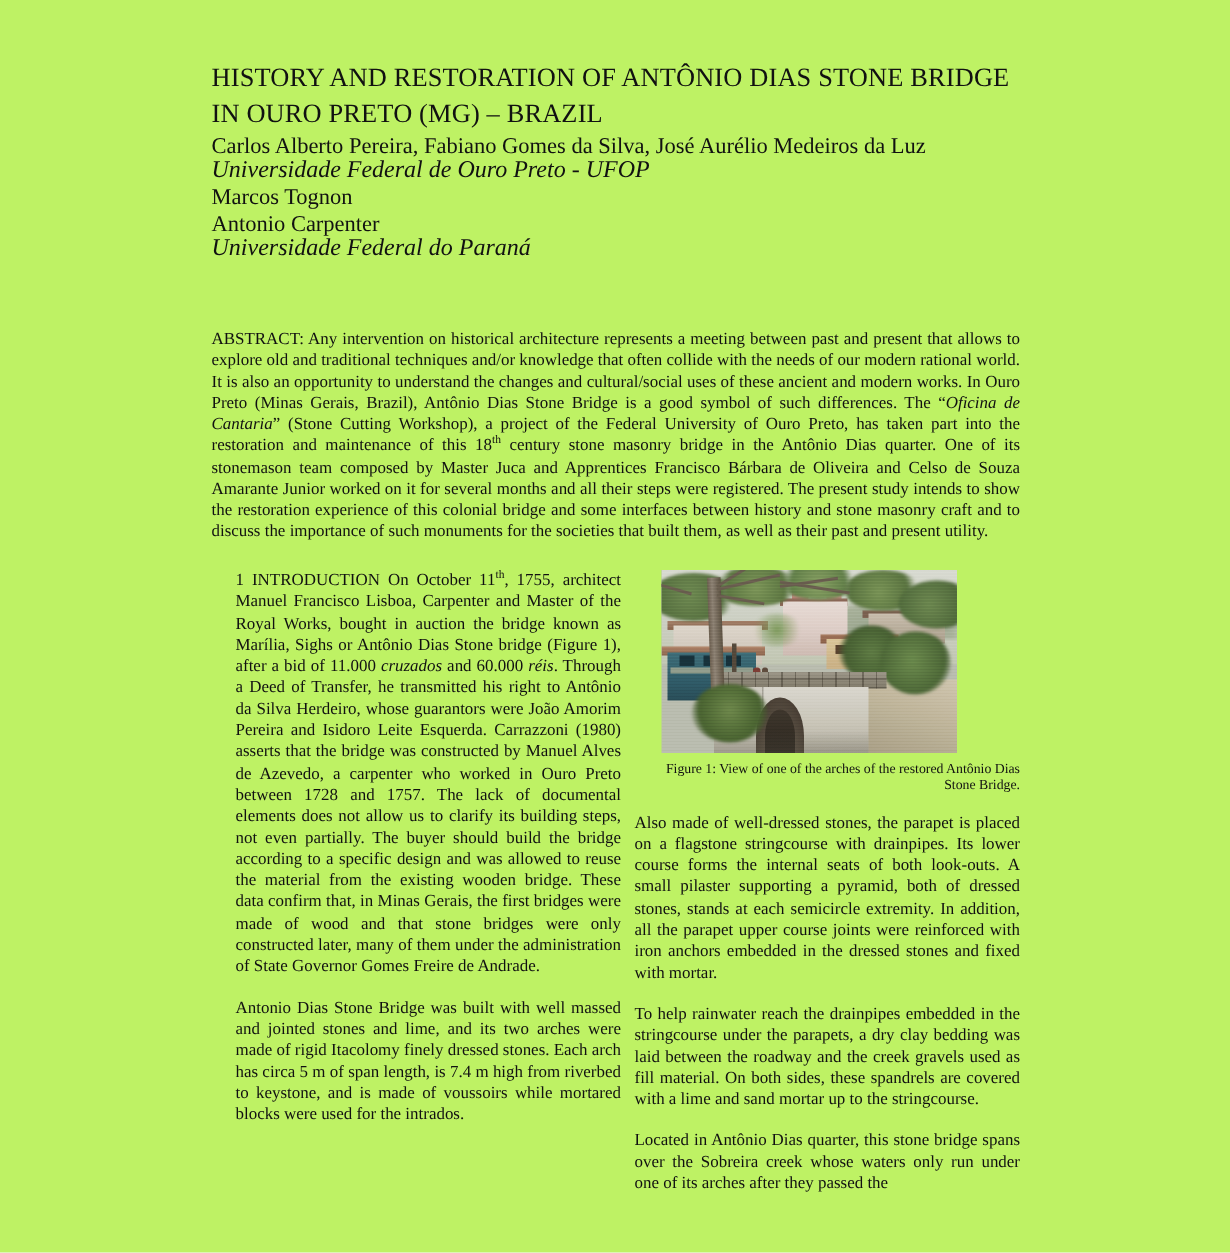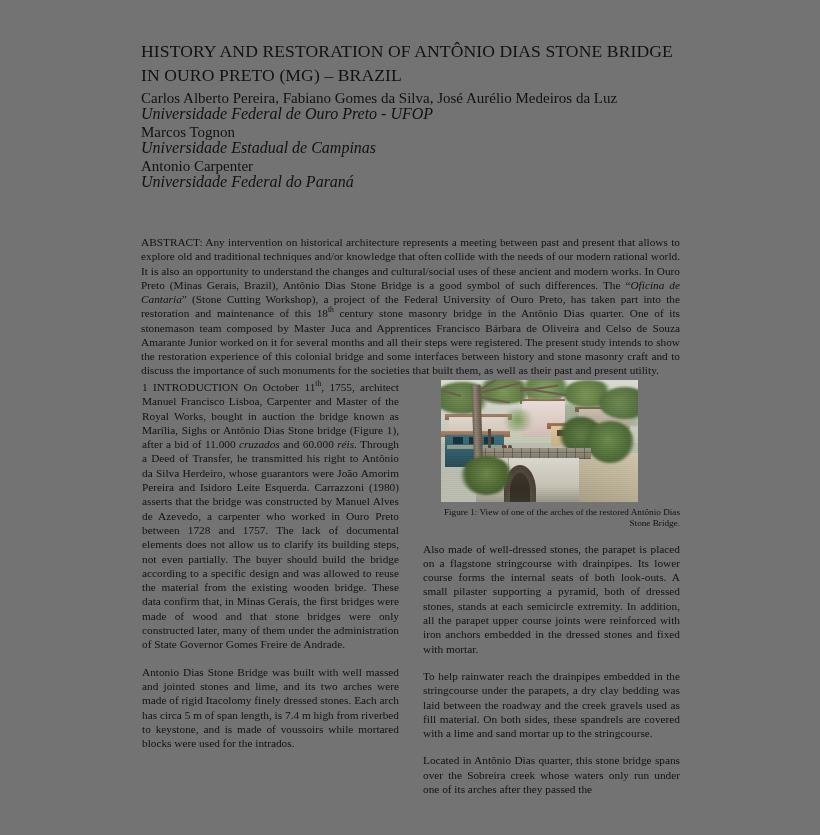--- a/index.html
+++ b/index.html
@@ -11,21 +11,21 @@
     height: 835px;
     background: #f4f4f4;
     font-family: "Liberation Serif", "DejaVu Serif", serif;
     color: #111111;
     overflow: hidden;
   }
   .page {
     position: relative;
     width: 820px;
     height: 835px;
-    background: #737373;
+    background: #bef264;
   }
   .content {
     position: absolute;
     left: 141px;
     top: 40px;
     width: 539px;
   }
 
   
   .title {
@@ -74,21 +74,21 @@
     left: 141px;
     top: 380px;
     width: 539px;
     height: 430px;
   }
   .col {
     position: absolute;
     top: 0;
     width: 257px;
   }
-  .col-left  { left: 1px; }
+  .col-left  { left: 16px; }
   .col-right { left: 282px; }
 
   .col p {
     margin: 0 0 13px 0;
     font-size: 11.3px;
     line-height: 14.3px;
     text-align: justify;
     text-justify: inter-word;
   }
   .col p.last { margin-bottom: 0; }
@@ -293,21 +293,20 @@
 </head>
 <body>
 
 <div class="page">
 
   <div class="content">
     <div class="title">HISTORY AND RESTORATION OF ANTÔNIO DIAS STONE BRIDGE IN OURO PRETO (MG) – BRAZIL</div>
     <div class="authors">Carlos Alberto Pereira, Fabiano Gomes da Silva, José Aurélio Medeiros da Luz</div>
     <div class="affil">Universidade Federal de Ouro Preto - UFOP</div>
     <div class="author-line2">Marcos Tognon</div>
-    <div class="affil">Universidade Estadual de Campinas</div>
     <div class="author-line2">Antonio Carpenter</div>
     <div class="affil">Universidade Federal do Paraná</div>
 
     <div class="abstract"><span>ABSTRACT:</span><span> Any intervention on historical architecture represents a meeting between past and present that allows to explore old and traditional techniques and/or knowledge that often collide with the needs of our modern rational world. It is also an opportunity to understand the changes and cultural/social uses of these ancient and modern works. In Ouro Preto (Minas Gerais, Brazil), Antônio Dias Stone Bridge is a good symbol of such differences. The “</span><i>Oficina de Cantaria</i><span>” (Stone Cutting Workshop), a project of the Federal University of Ouro Preto, has taken part into the restoration and maintenance of this 18</span><sup>th</sup><span> century stone masonry bridge in the Antônio Dias quarter. One of its stonemason team composed by Master Juca and Apprentices Francisco Bárbara de Oliveira and Celso de Souza Amarante Junior worked on it for several months and all their steps were registered. The present study intends to show the restoration experience of this colonial bridge and some interfaces between history and stone masonry craft and to discuss the importance of such monuments for the societies that built them, as well as their past and present utility.</span></div>
   </div>
 
   <div class="columns">
 
     <div class="col col-left">
       <p><span>1 INTRODUCTION On October 11</span><sup>th</sup><span>, 1755, architect Manuel Francisco Lisboa, Carpenter and Master of the Royal Works, bought in auction the bridge known as Marília, Sighs or Antônio Dias Stone bridge (Figure 1), after a bid of 11.000 </span><i>cruzados</i><span> and 60.000 </span><i>réis</i><span>. Through a Deed of Transfer, he transmitted his right to Antônio da Silva Herdeiro, whose guarantors were João Amorim Pereira and Isidoro Leite Esquerda. Carrazzoni (1980) asserts that the bridge was constructed by Manuel Alves de Azevedo, a carpenter who worked in Ouro Preto between 1728 and 1757. The lack of documental elements does not allow us to clarify its building steps, not even partially. The buyer should build the bridge according to a specific design and was allowed to reuse the material from the existing wooden bridge. These data confirm that, in Minas Gerais, the first bridges were made of wood and that stone bridges were only constructed later, many of them under the administration of State Governor Gomes Freire de Andrade.</span></p>

